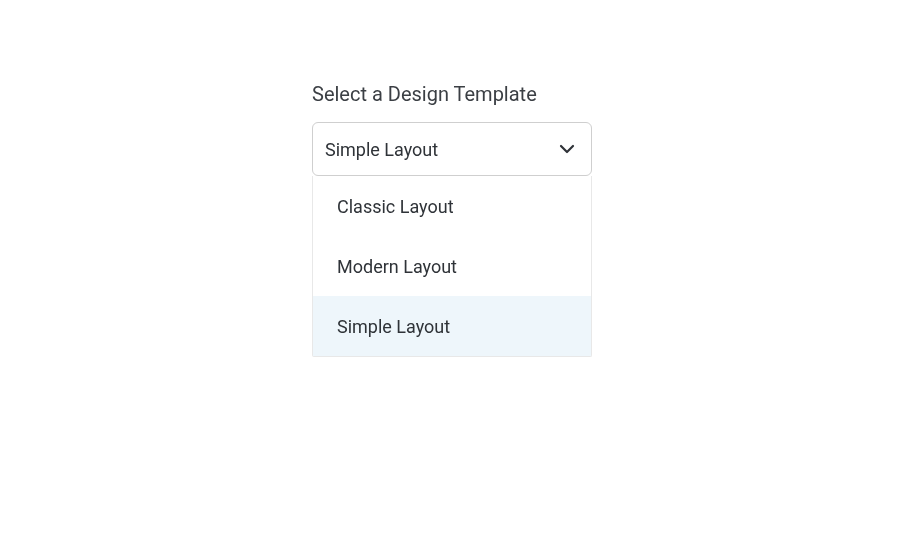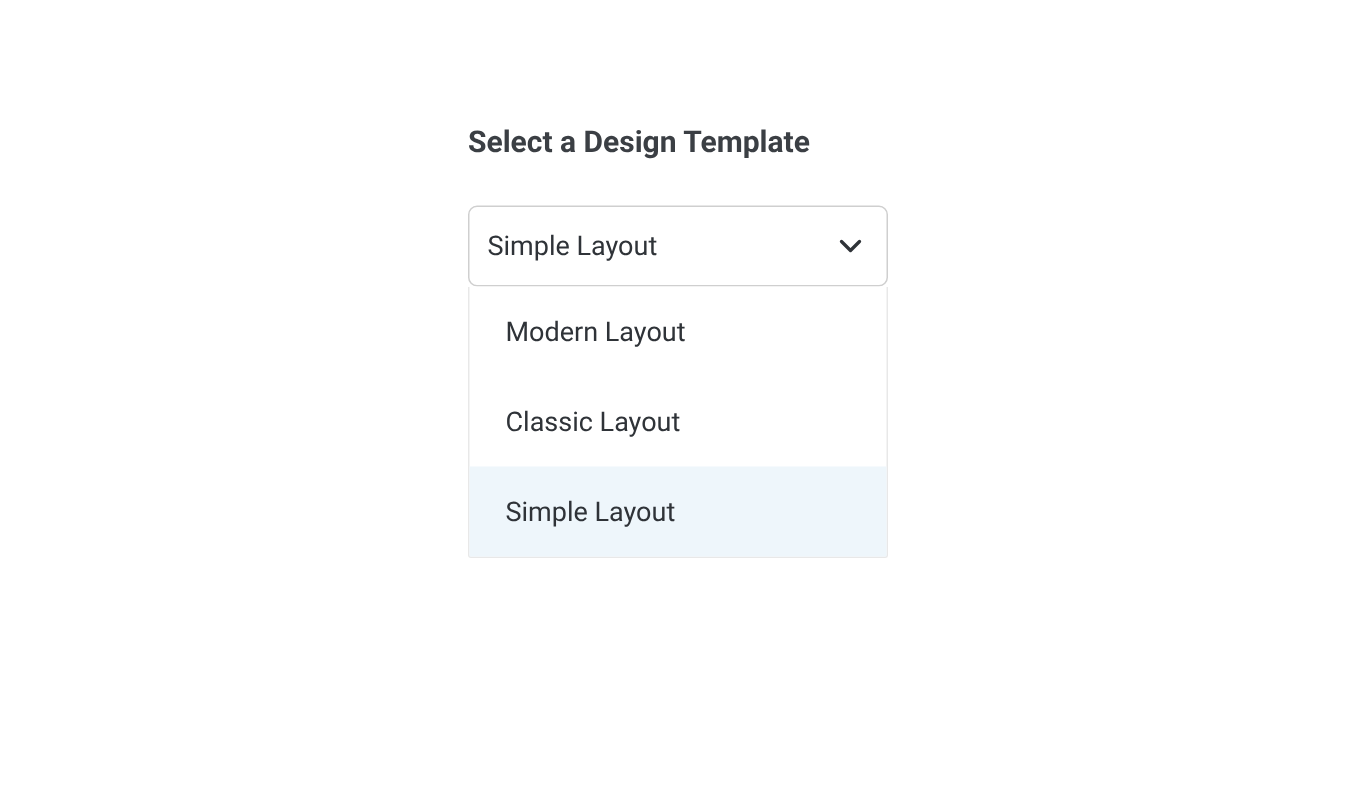--- a/index.html
+++ b/index.html
@@ -16,22 +16,22 @@
     }
     .container {
       position: absolute;
       left: 312px;
       top: 82px;
       width: 280px;
     }
     .label {
       font-size: 20px;
       color: #3b3f44;
-      font-weight: 700;
-      margin-bottom: 31px;
+      font-weight: 400;
+      margin-bottom: 16px;
     }
     .select-trigger {
       width: 100%;
       height: 54px;
       border: 1px solid #cfcfcf;
       border-radius: 6px;
       background: #ffffff;
       display: flex;
       align-items: center;
       justify-content: space-between;
@@ -79,22 +79,22 @@
     <span class="select-trigger-text">Simple Layout</span>
     <span class="chevron">
       <svg width="16" height="10" viewBox="0 0 16 10" fill="none">
         <path d="M2 2 L8 8 L14 2" stroke="#2f3338" stroke-width="2.2" stroke-linecap="round" stroke-linejoin="round"></path>
       </svg>
     </span>
   </div>
 
   <div class="dropdown">
     <div class="dropdown-option">
-      <span>Modern Layout</span>
+      <span>Classic Layout</span>
     </div>
     <div class="dropdown-option">
-      <span>Classic Layout</span>
+      <span>Modern Layout</span>
     </div>
     <div class="dropdown-option selected">
       <span>Simple Layout</span>
     </div>
   </div>
 </div>
 
 </body></html>

